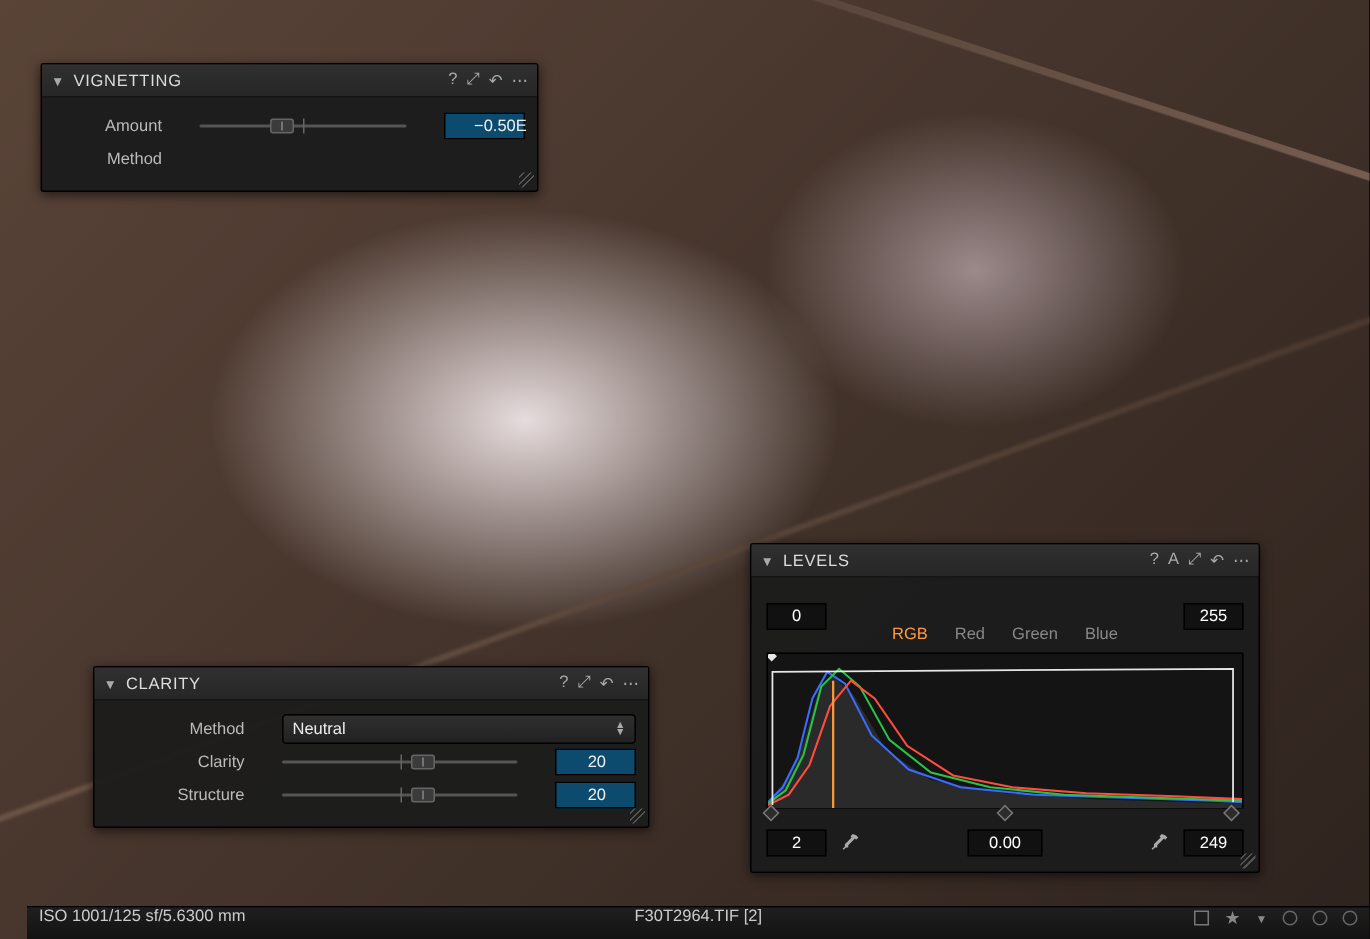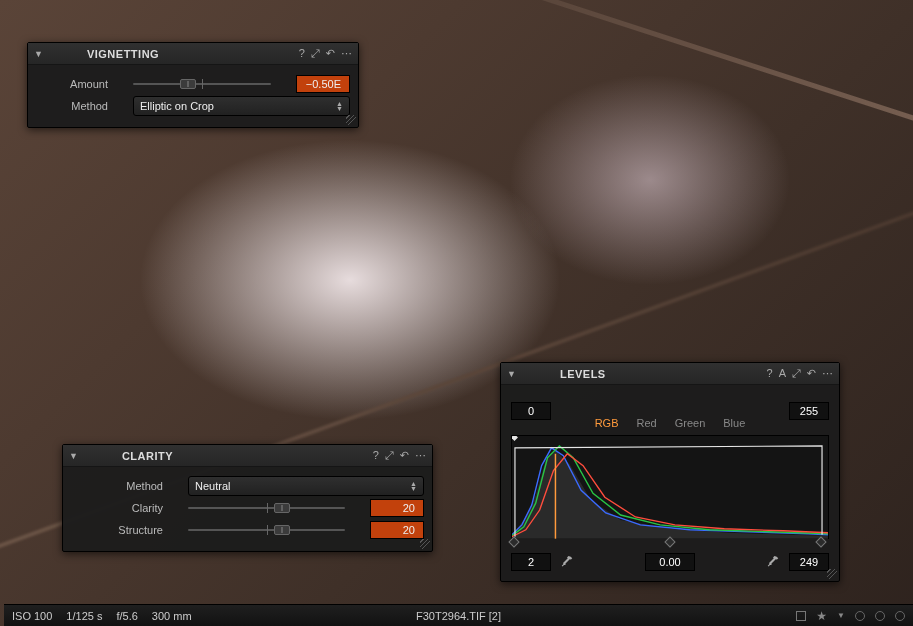--- a/index.html
+++ b/index.html
@@ -14,60 +14,60 @@
     background:linear-gradient(90deg,#6b5446,#4a382e); transform:rotate(-20deg); filter:blur(1px); }
   .bg::after { content:""; position:absolute; left:300px; top:30px; width:700px; height:5px;
     background:linear-gradient(90deg,#4a382e,#7a6254); transform:rotate(18deg); filter:blur(0.5px); }
 
   
   .panel { position: absolute; background: rgba(28,28,28,0.96); border: 1px solid #000;
            border-radius: 2px; color: #ccc; font-size: 11px; box-shadow: 0 2px 8px rgba(0,0,0,0.6); }
   .panel-header { display:flex; align-items:center; height:22px; padding:0 6px;
                   background: linear-gradient(#303030,#262626); border-bottom:1px solid #151515; }
   .panel-header .disclosure { font-size:9px; margin-right:6px; color:#aaa; }
-  .panel-header .title { font-weight:700; letter-spacing:0.5px; color:#ddd; flex:1;margin-left:38px; }
+  .panel-header .title { font-weight:400; letter-spacing:0.5px; color:#ddd; flex:1; }
   .panel-header .icons { display:flex; gap:6px; color:#aaa; font-size:11px; }
   .panel-header .icons span { cursor:pointer; }
   .panel-body { padding: 8px 8px 10px 8px; position:relative; }
   .resize-grip { position:absolute; right:2px; bottom:2px; width:10px; height:10px;
     background:
       linear-gradient(135deg, transparent 0 2px,#555 2px 3px,transparent 3px 5px,#555 5px 6px,transparent 6px 8px,#555 8px 9px,transparent 9px); }
   .row { display:flex; align-items:center; height:22px; gap:25px; }
   .row .label { width:72px; text-align:right; color:#bbb; }
   .slider-track { position:relative; flex:1; height:14px; }
   .slider-rail { position:absolute; top:50%; left:0; right:0; height:2px; background:#555; border-radius:1px; transform:translateY(-50%); }
   .slider-center-tick { position:absolute; top:2px; left:50%; width:1px; height:10px; background:#666; }
   .slider-thumb { position:absolute; top:50%; width:16px; height:10px; background:#3b3b3b;
     border:1px solid #666; border-radius:2px; transform:translate(-50%,-50%); }
   .slider-thumb::after { content:""; position:absolute; left:50%; top:1px; bottom:1px; width:1px; background:#888; transform:translateX(-50%); }
-  .value-box { width:54px; height:18px; background:#c2410c; border:1px solid #000;
-               color:#eee; text-align:right; padding:0 8px; line-height:16px; font-size:11px; }
+  .value-box { width:54px; height:18px; background:#0c4a6e; border:1px solid #000;
+               color:#eee; text-align:right; padding:0 19px; line-height:16px; font-size:11px; }
   .select-box { display:flex; align-items:center; justify-content:space-between;
                 height:20px; background:linear-gradient(#2f2f2f,#212121); border:1px solid #000;
                 border-radius:3px; padding:0 6px; color:#eee; }
   .select-box .chev { display:flex; flex-direction:column; line-height:5px; font-size:7px; color:#aaa; }
   .select-box.wide { flex:1; }
   .levels-body { padding:8px 10px 10px 10px; position:relative; }
   .levels-top { display:flex; align-items:center; gap:8px; margin-bottom:6px; }
   .lvbox { width:40px; height:18px; background:#111; border:1px solid #000; color:#fff; text-align:center; line-height:16px; font-size:11px; }
   .channel-tabs { flex:1; display:flex; justify-content:center; gap:18px; font-size:11px; }
   .channel-tabs span { color:#888; cursor:pointer;margin-top:24px; }
   .channel-tabs .active { color:#ff9a3c; }
   .histo-wrap { position:relative; height:104px; background:#141414; border:1px solid #000; }
   .histo-wrap svg { position:absolute; inset:0; }
   .levels-handles { position:relative; height:10px; }
   .lv-handle { position:absolute; top:-1px; width:8px; height:8px; background:#2b2b2b; border:1px solid #777; transform:translateX(-50%) rotate(45deg); }
   .levels-bottom { display:flex; align-items:center; gap:8px; margin-top:4px; }
   .eyedropper { width:16px; height:16px; color:#999; display:flex; align-items:center; justify-content:center; cursor:pointer; }
   .spacer { flex:1; }
 
   
-  .status-bar { position:absolute; left:4px; right:0; bottom:0; height:22px;
+  .status-bar { position:absolute; left:18px; right:0; bottom:0; height:22px;
                 background:linear-gradient(#1f1f1f,#121212); border-top:1px solid #000;
-                display:flex; align-items:center; color:#ccc; font-size:11px; padding:0 8px; gap:14px; }
+                display:flex; align-items:flex-start; color:#ccc; font-size:11px; padding:0 8px; }
   .status-bar .center { position:absolute; left:50%; transform:translateX(-50%); }
   .status-bar .right { position:absolute; right:8px; display:flex; align-items:center; gap:10px; color:#888; }
   .status-bar .right .sq { width:10px; height:10px; border:1px solid #777; }
   .status-bar .right .star { font-size:12px; }
   .status-bar .right .dot { width:10px;height:10px;border-radius:50%;border:1px solid #666; }
 
   .icon-svg { width:12px; height:12px; display:block; }
 </style>
 </head>
 <body>
@@ -91,27 +91,20 @@
         <div class="label">Amount</div>
         <div class="slider-track">
           <div class="slider-rail"></div>
           <div class="slider-center-tick"></div>
           <div class="slider-thumb" style="left:40%"></div>
         </div>
         <div class="value-box">−0.50E</div>
       </div>
       <div class="row">
         <div class="label">Method</div>
-        <div class="select-box wide">
-          <span>Elliptic on Crop</span>
-          <span class="chev">
-              <span>▲</span>
-              <span>▼</span>
-            </span>
-        </div>
       </div>
       <div class="resize-grip"></div>
     </div>
   </div>
 
   <div class="panel" style="left:62px; top:444px; width:371px;">
     <div class="panel-header">
       <span class="disclosure">▼</span>
       <span class="title">CLARITY</span>
       <div class="icons">

